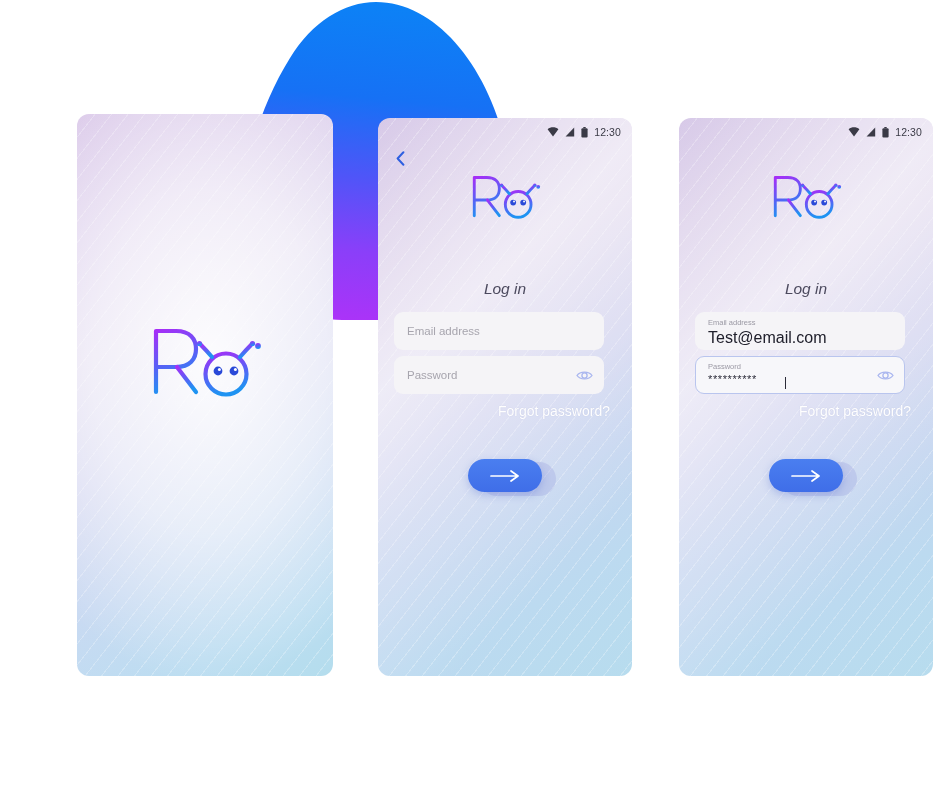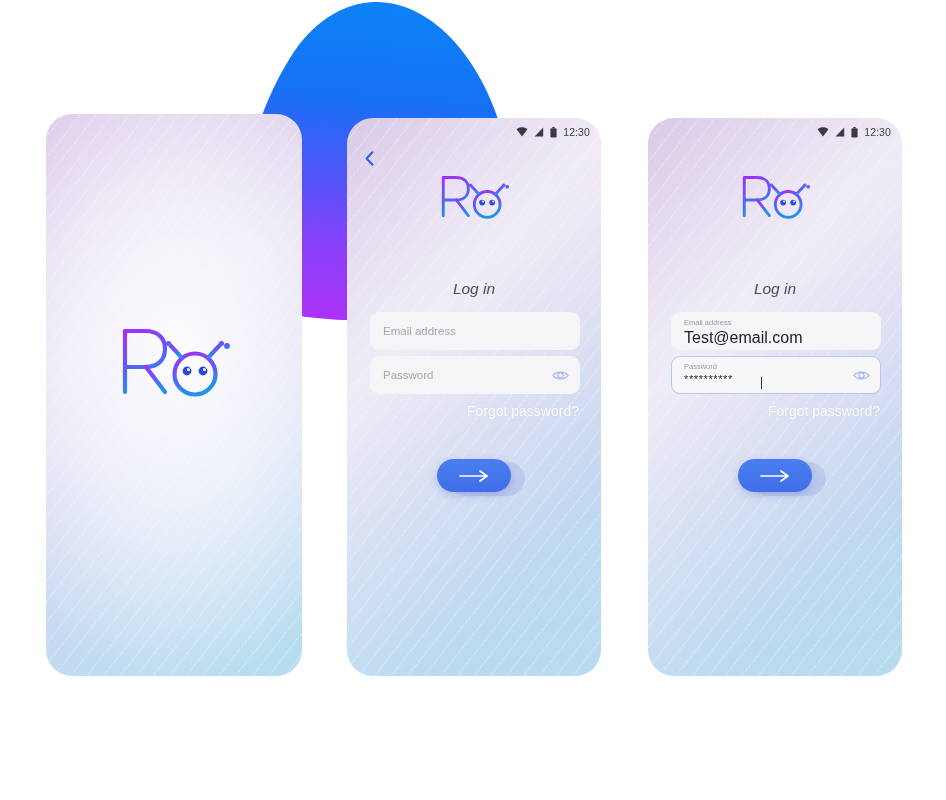--- a/index.html
+++ b/index.html
@@ -31,23 +31,24 @@
     width: 276px;
     height: 324px;
     z-index: 1;
     pointer-events: none;
   }
   .blob-wrap svg { display: block; width: 100%; height: 100%; }
 
   
   .phone {
     position: absolute;
-    border-radius: 26px;
+    border-radius: 12px;
     overflow: hidden;
     z-index: 5;
+    margin-left: 31px;
   }
   .phone-bg {
     position: absolute;
     inset: 0;
     background:
       linear-gradient(135deg,
         rgba(255,255,255,0.00) 0%,
         rgba(255,255,255,0.55) 34%,
         rgba(255,255,255,0.30) 52%,
         rgba(255,255,255,0.00) 78%),
@@ -156,21 +157,21 @@
     text-align: center;
     font-size: 15.5px;
     color: #4c4a5e;
     font-family: "Liberation Sans", sans-serif;
     font-style: italic;
   }
 
   
   .field {
     position: absolute;
-    left: 23px;
+    left: 16px;
     width: 210px;
     height: 38px;
     background: #f5f4f7;
     border-radius: 9px;
     box-sizing: border-box;
     border: 1px solid transparent;
     text-align: right;
   }
   .field.focused {
     border: 1px solid #b9c5ee;

